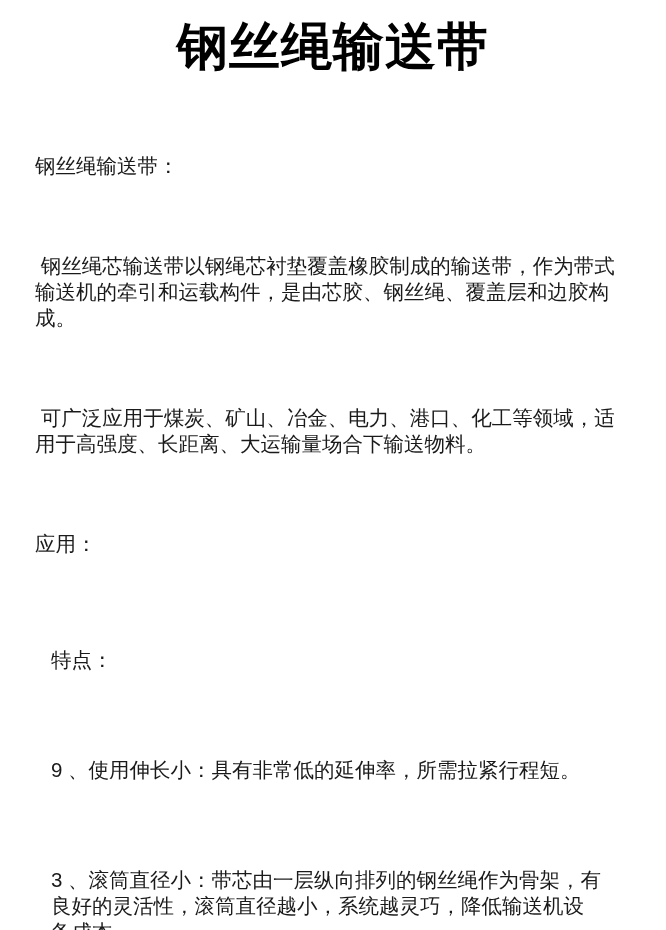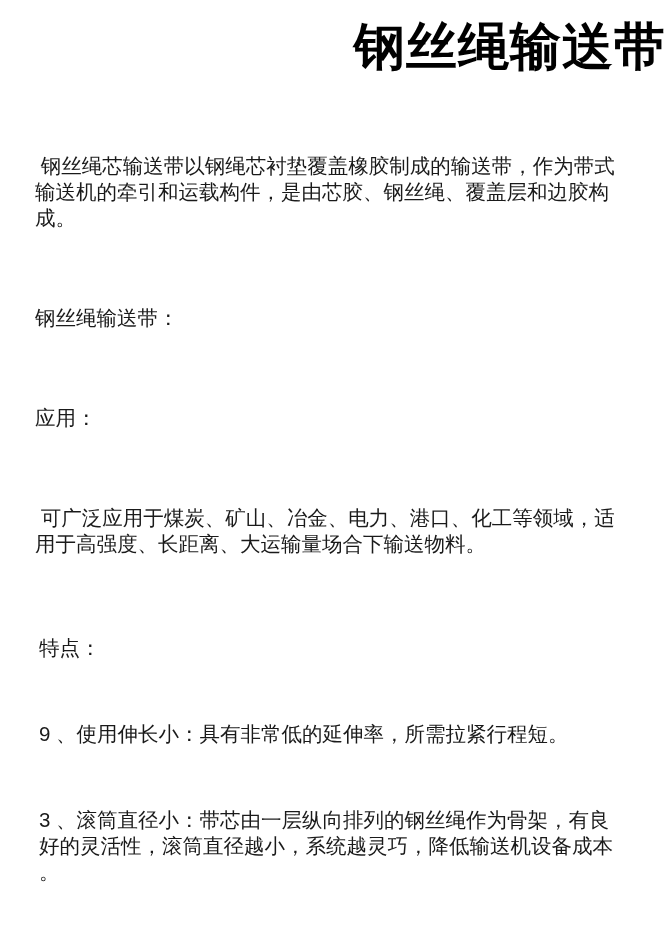--- a/index.html
+++ b/index.html
@@ -3,42 +3,42 @@
 <meta charset="utf-8">
 <style>
   html,body{margin:0;padding:0;}
   body{
     width:666px;height:930px;background:#ffffff;overflow:hidden;
     font-family:"Liberation Sans",sans-serif;color:#1a1a1a;
   }
   .page{width:666px;height:930px;position:relative;background:#fff;}
   h1.doc-title{
     margin:16px 0 0 0;line-height:62px;font-size:51px;font-weight:700;
-    text-align:right;color:#000;letter-spacing:1px;
+    text-align:center;color:#000;letter-spacing:1px;
   }
   .content{
     margin:23px 46px 0 35px;
     font-size:20.5px;line-height:26px;
     white-space:pre-wrap;line-break:anywhere;word-break:break-all;
   }
   .content p{margin:0 0 22px 0;}
-  .content p.tight{margin:4px;}
+  .content p.tight{margin:16px;}
 </style>
 </head>
 <body>
 
 <div class="page">
 
   <h1 class="doc-title">钢丝绳输送带</h1>
 
   <div class="content">
+    <p>钢丝绳输送带：</p>
     <p> 钢丝绳芯输送带以钢绳芯衬垫覆盖橡胶制成的输送带，作为带式输送机的牵引和运载构件，是由芯胶、钢丝绳、覆盖层和边胶构成。</p>
-    <p>钢丝绳输送带：</p>
+    <p> 可广泛应用于煤炭、矿山、冶金、电力、港口、化工等领域，适用于高强度、长距离、大运输量场合下输送物料。</p>
     <p>应用：</p>
-    <p> 可广泛应用于煤炭、矿山、冶金、电力、港口、化工等领域，适用于高强度、长距离、大运输量场合下输送物料。</p>
     <p class="tight">特点：</p>
     <p class="tight">9 、使用伸长小：具有非常低的延伸率，所需拉紧行程短。</p>
     <p class="tight">3 、滚筒直径小：带芯由一层纵向排列的钢丝绳作为骨架，有良好的灵活性，滚筒直径越小，系统越灵巧，降低输送机设备成本。</p>
     
     
     
     
   </div>
 
 </div>

